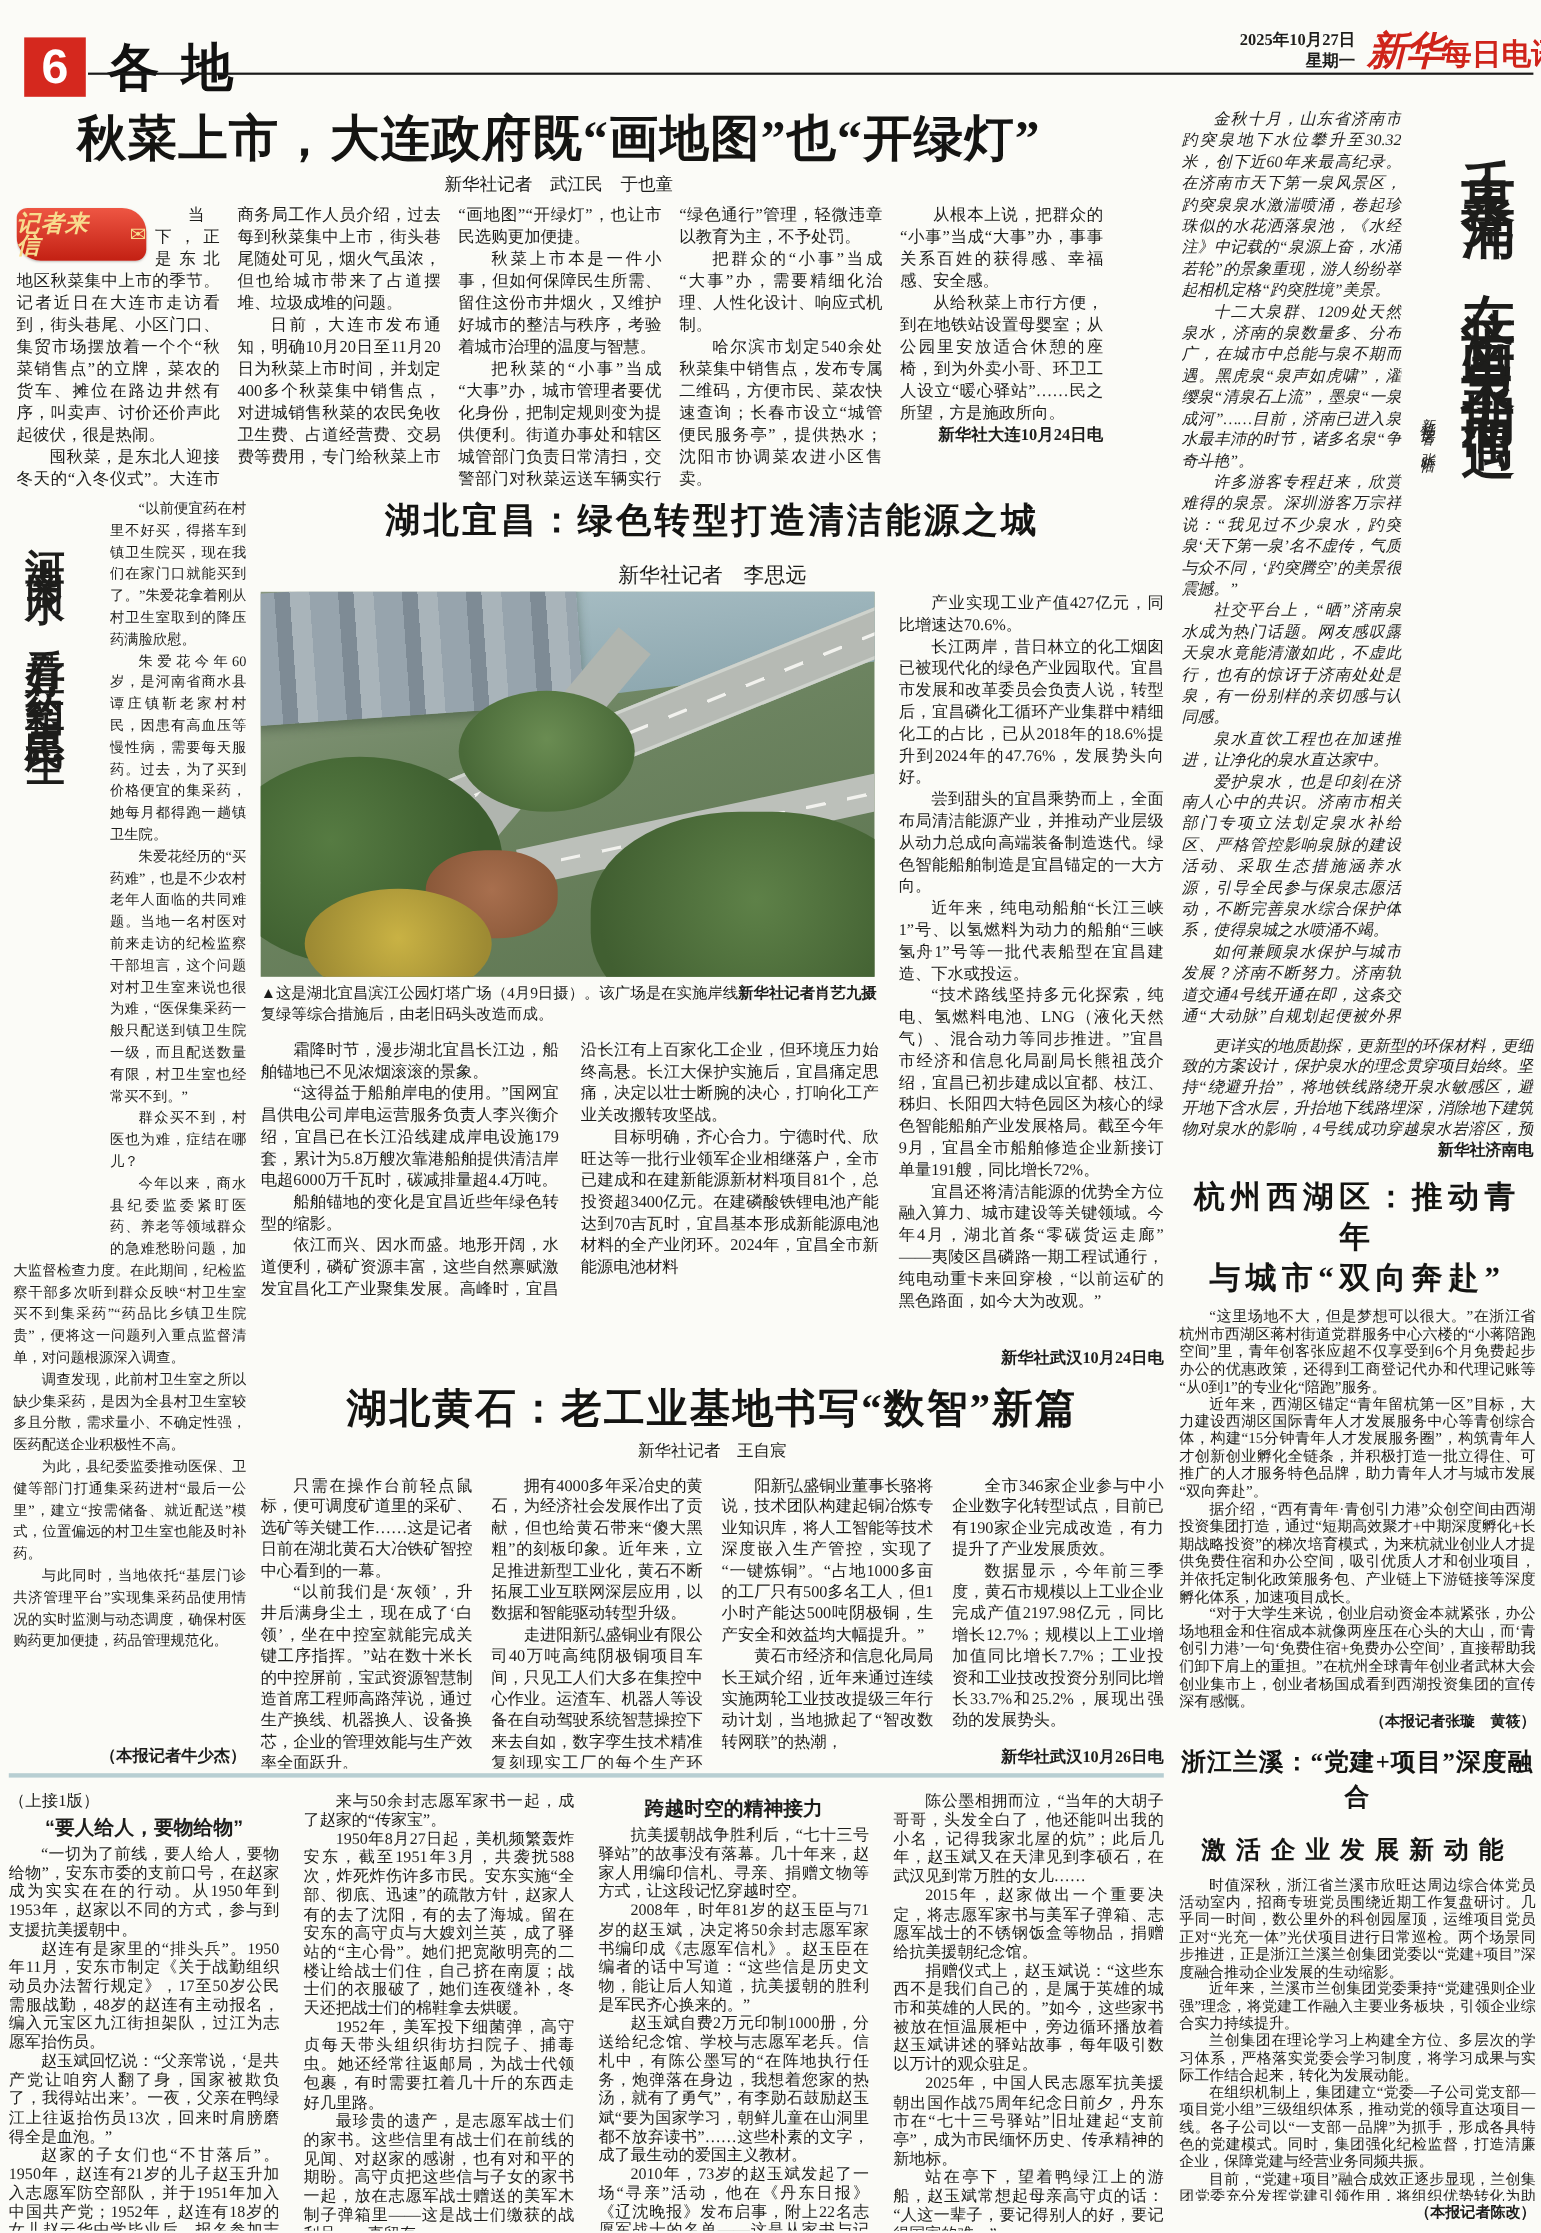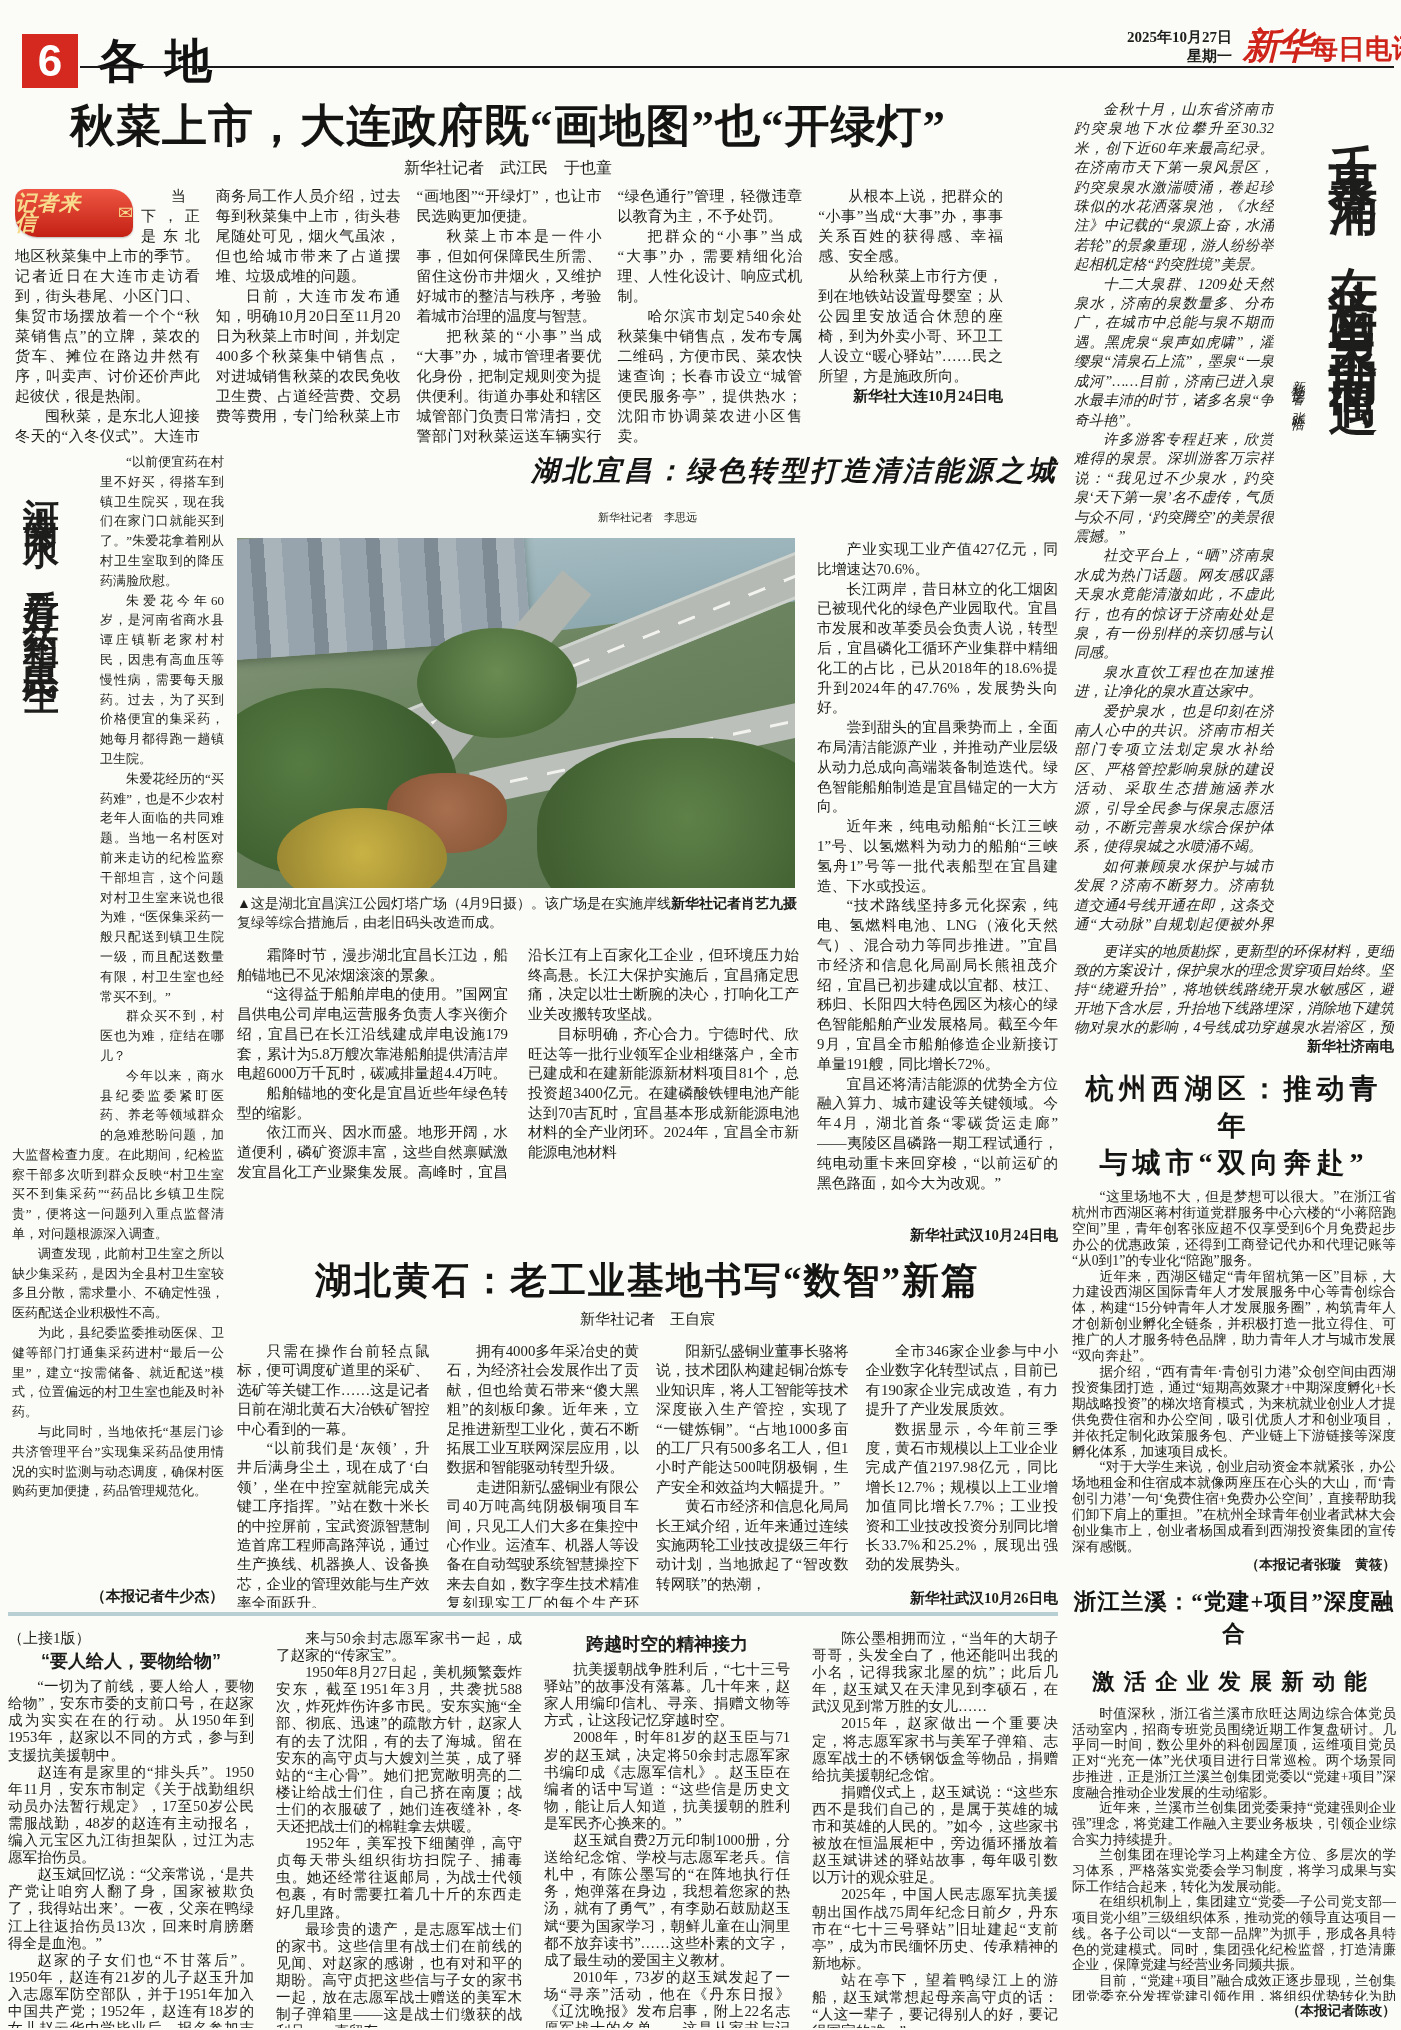--- a/index.html
+++ b/index.html
@@ -44,23 +44,23 @@
   #henan { position:absolute; left:12px; top:452px; width:212px; height:1154px;
            display:flex; flex-direction:column; }
   #henan-vhead { position:absolute; left:4px; top:18px; height:680px; writing-mode:vertical-rl;
                  font-size:36px; font-weight:bold; letter-spacing:11px; }
   .hn-flow { flex:1; overflow:hidden; font-size:13px; line-height:19.8px;font-family:Liberation Serif, serif; }
   .hn-spacer { float:left; width:88px; height:692px; }
   .hn-end { font-weight:bold; text-align:right; font-size:14.8px; padding-top:2px; }
 
   
   #yichang { position:absolute; left:237px; top:450px; width:821px; height:800px; }
-  #yichang-headline { position:absolute; left:0; top:2px; width:100%; text-align:right;
-                      font-size:28px; letter-spacing:3px;font-style:italic; }
-  #yichang-byline { position:absolute; left:0; top:60px; width:100%; font-size:11px; }
+  #yichang-headline { position:absolute; left:0; top:2px; width:100%; text-align:center;
+                      font-size:32px; letter-spacing:3px; }
+  #yichang-byline { position:absolute; left:0; top:60px; width:100%; font-size:19px; }
   .photo { position:absolute; left:0; top:88px; width:558px; height:350px; overflow:hidden;
            background:linear-gradient(160deg,#8f9d85 0%,#6f8663 40%,#5c744f 100%); }
   .ph-river { position:absolute; left:240px; top:-30px; width:360px; height:110px;
               background:linear-gradient(180deg,#a8bec4,#8fa9b1); transform:rotate(-7deg); }
   .ph-buildings { position:absolute; left:-10px; top:-8px; width:300px; height:120px;
                   background:repeating-linear-gradient(90deg,#97a4ad 0 26px,#7e8b95 26px 40px,#a9b4ba 40px 58px);
                   transform:rotate(-4deg); box-shadow:0 4px 10px rgba(40,60,40,.4); }
   .ph-road1 { position:absolute; left:-80px; top:120px; width:760px; height:44px;
               background:#b6bab4; transform:rotate(-22deg);
               border-top:3px solid #cfd3cd; border-bottom:3px solid #cfd3cd; }

